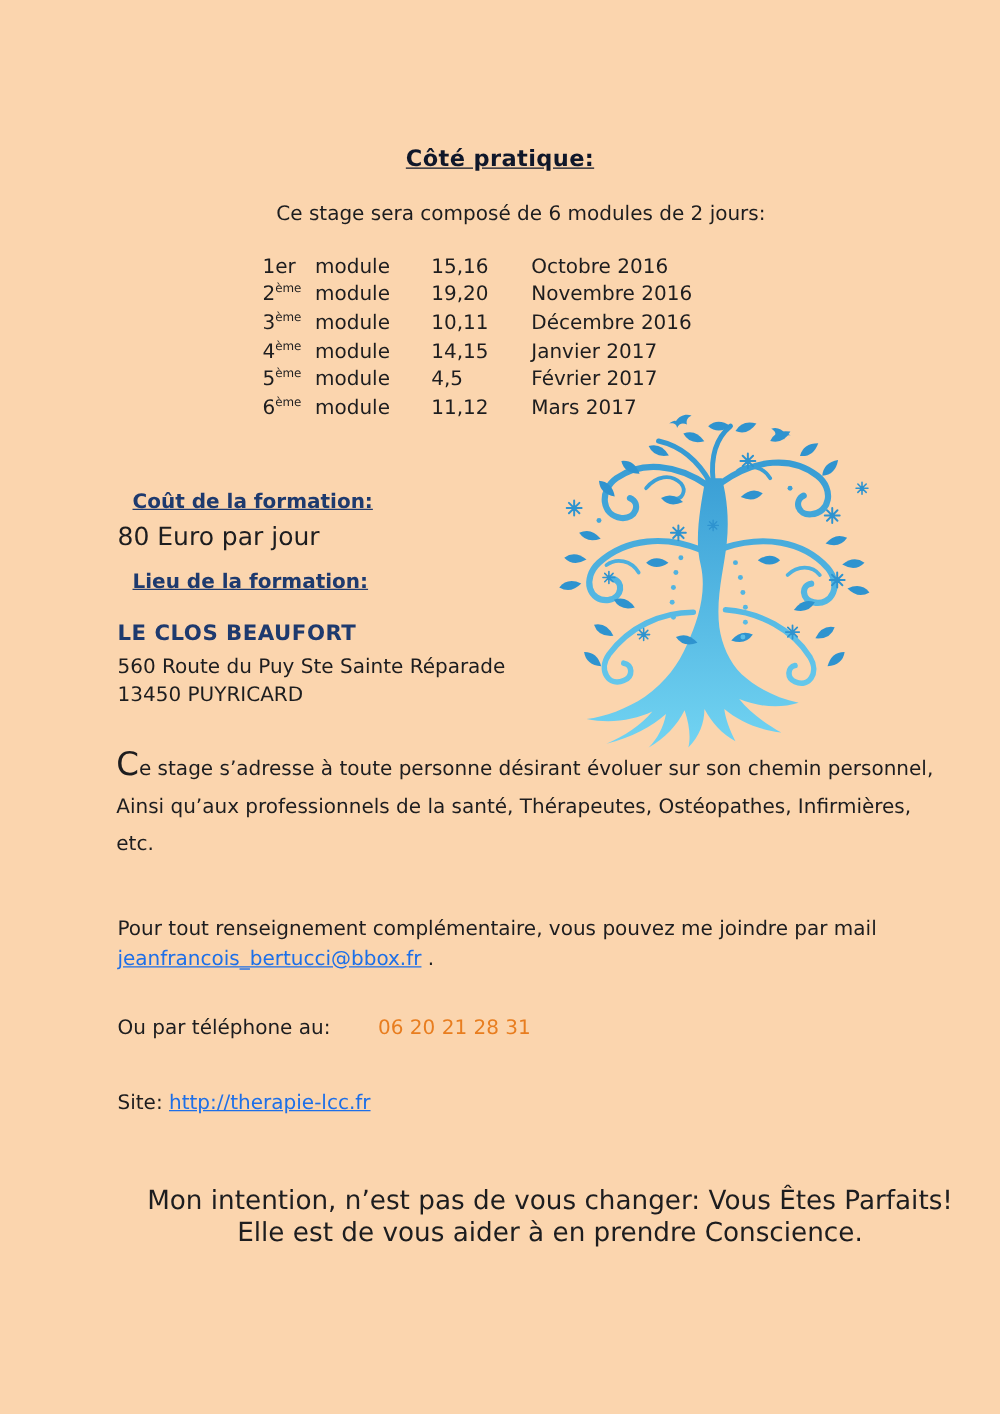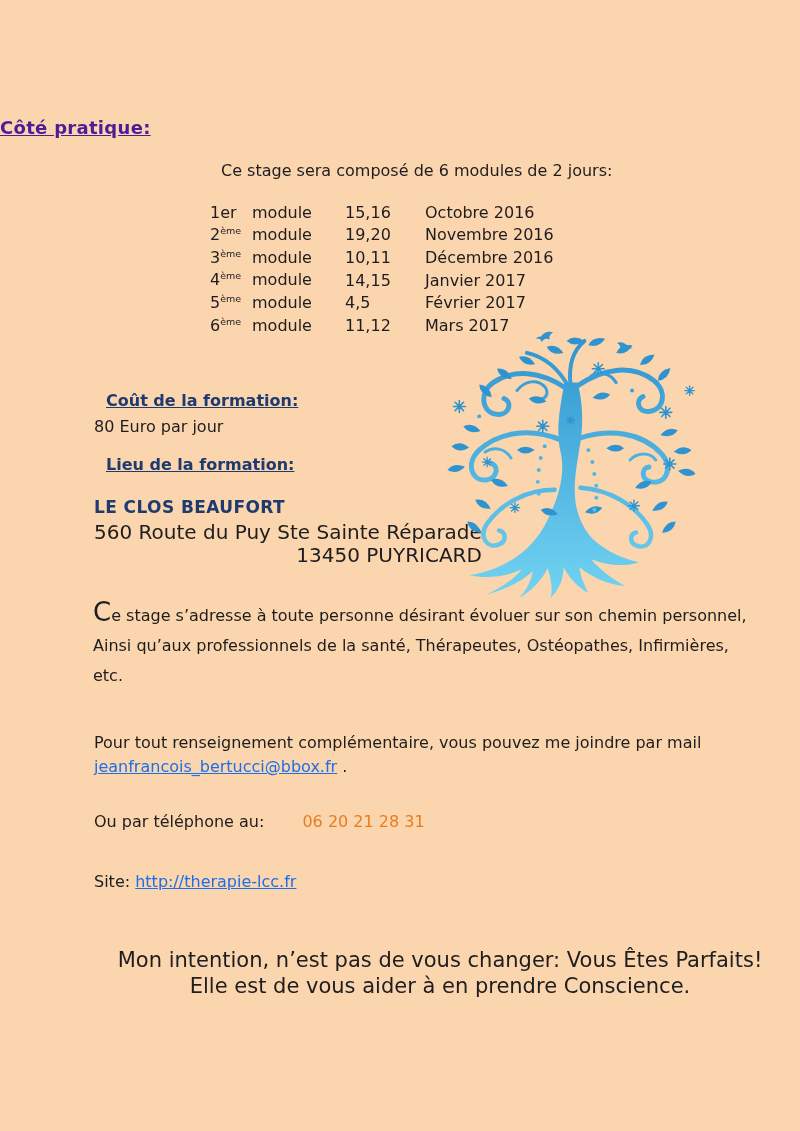--- a/index.html
+++ b/index.html
@@ -4,36 +4,36 @@
 <style>
   html,body { margin:0; padding:0; background:#e9e9e9; }
   .page {
     position:relative; width:800px; height:1131px;
     background:#fbd5ae;
     font-family:"DejaVu Sans","Liberation Sans",sans-serif;
     color:#1d1d1f; overflow:hidden;
   }
   .title {
     position:absolute; top:117px; left:0; width:100%;
-    text-align:left; font-size:18px; font-weight:bold;
-    color:#4c1d95; text-decoration:underline; letter-spacing:.3px;
+    text-align:center; font-size:18px; font-weight:bold;
+    color:#0f172a; text-decoration:underline; letter-spacing:.3px;
   }
   .intro { position:absolute; top:161px; left:221px; font-size:16px; }
   .modules { position:absolute; top:201px; left:210px; font-size:16px; }
   .mrow { display:flex; height:22.6px; align-items:center; }
   .m-ord { display:inline-block; width:42px; }
   .m-ord sup { font-size:9.5px; }
   .m-label { width:135px; }
   .m-days { width:80px; }
   .heading { color:#1e3a6e; font-weight:bold; text-decoration:underline; font-size:16px;margin-left:12px; }
   .cost-heading { position:absolute; top:391px; left:94px; }
-  .cost-value { position:absolute; top:417px; left:94px; font-size:16px; }
+  .cost-value { position:absolute; top:417px; left:94px; font-size:20px; }
   .loc-heading { position:absolute; top:455px; left:94px;text-align:right; }
   .venue { position:absolute; top:497px; left:94px; color:#1e3a6e; font-weight:bold; font-size:17px; letter-spacing:.4px; }
-  .address { position:absolute; top:521px; left:94px; font-size:20px; line-height:23px;text-align:right; }
+  .address { position:absolute; top:521px; left:94px; font-size:16px; line-height:23px; }
   .tree { position:absolute; top:331px; left:418px; width:305px; height:268px; }
   .audience { position:absolute; top:597px; left:93px; font-size:16px; line-height:30px; white-space:nowrap; }
   .dropcap { font-size:26px; }
   .mail { position:absolute; top:731px; left:94px; font-size:16px; line-height:23.5px; }
   .link { color:#1d6fe8; text-decoration:underline; cursor:pointer; }
   .phone-line { position:absolute; top:812px; left:94px; font-size:16px; }
   .phone-num { color:#e87d1f;margin-left:33px; }
   .site-line { position:absolute; top:872px; left:94px; font-size:16px; }
   .footer { position:absolute; top:947px; left:0; width:100%; text-align:center; font-size:21px; line-height:26px;padding-left:40px; }
 </style>

